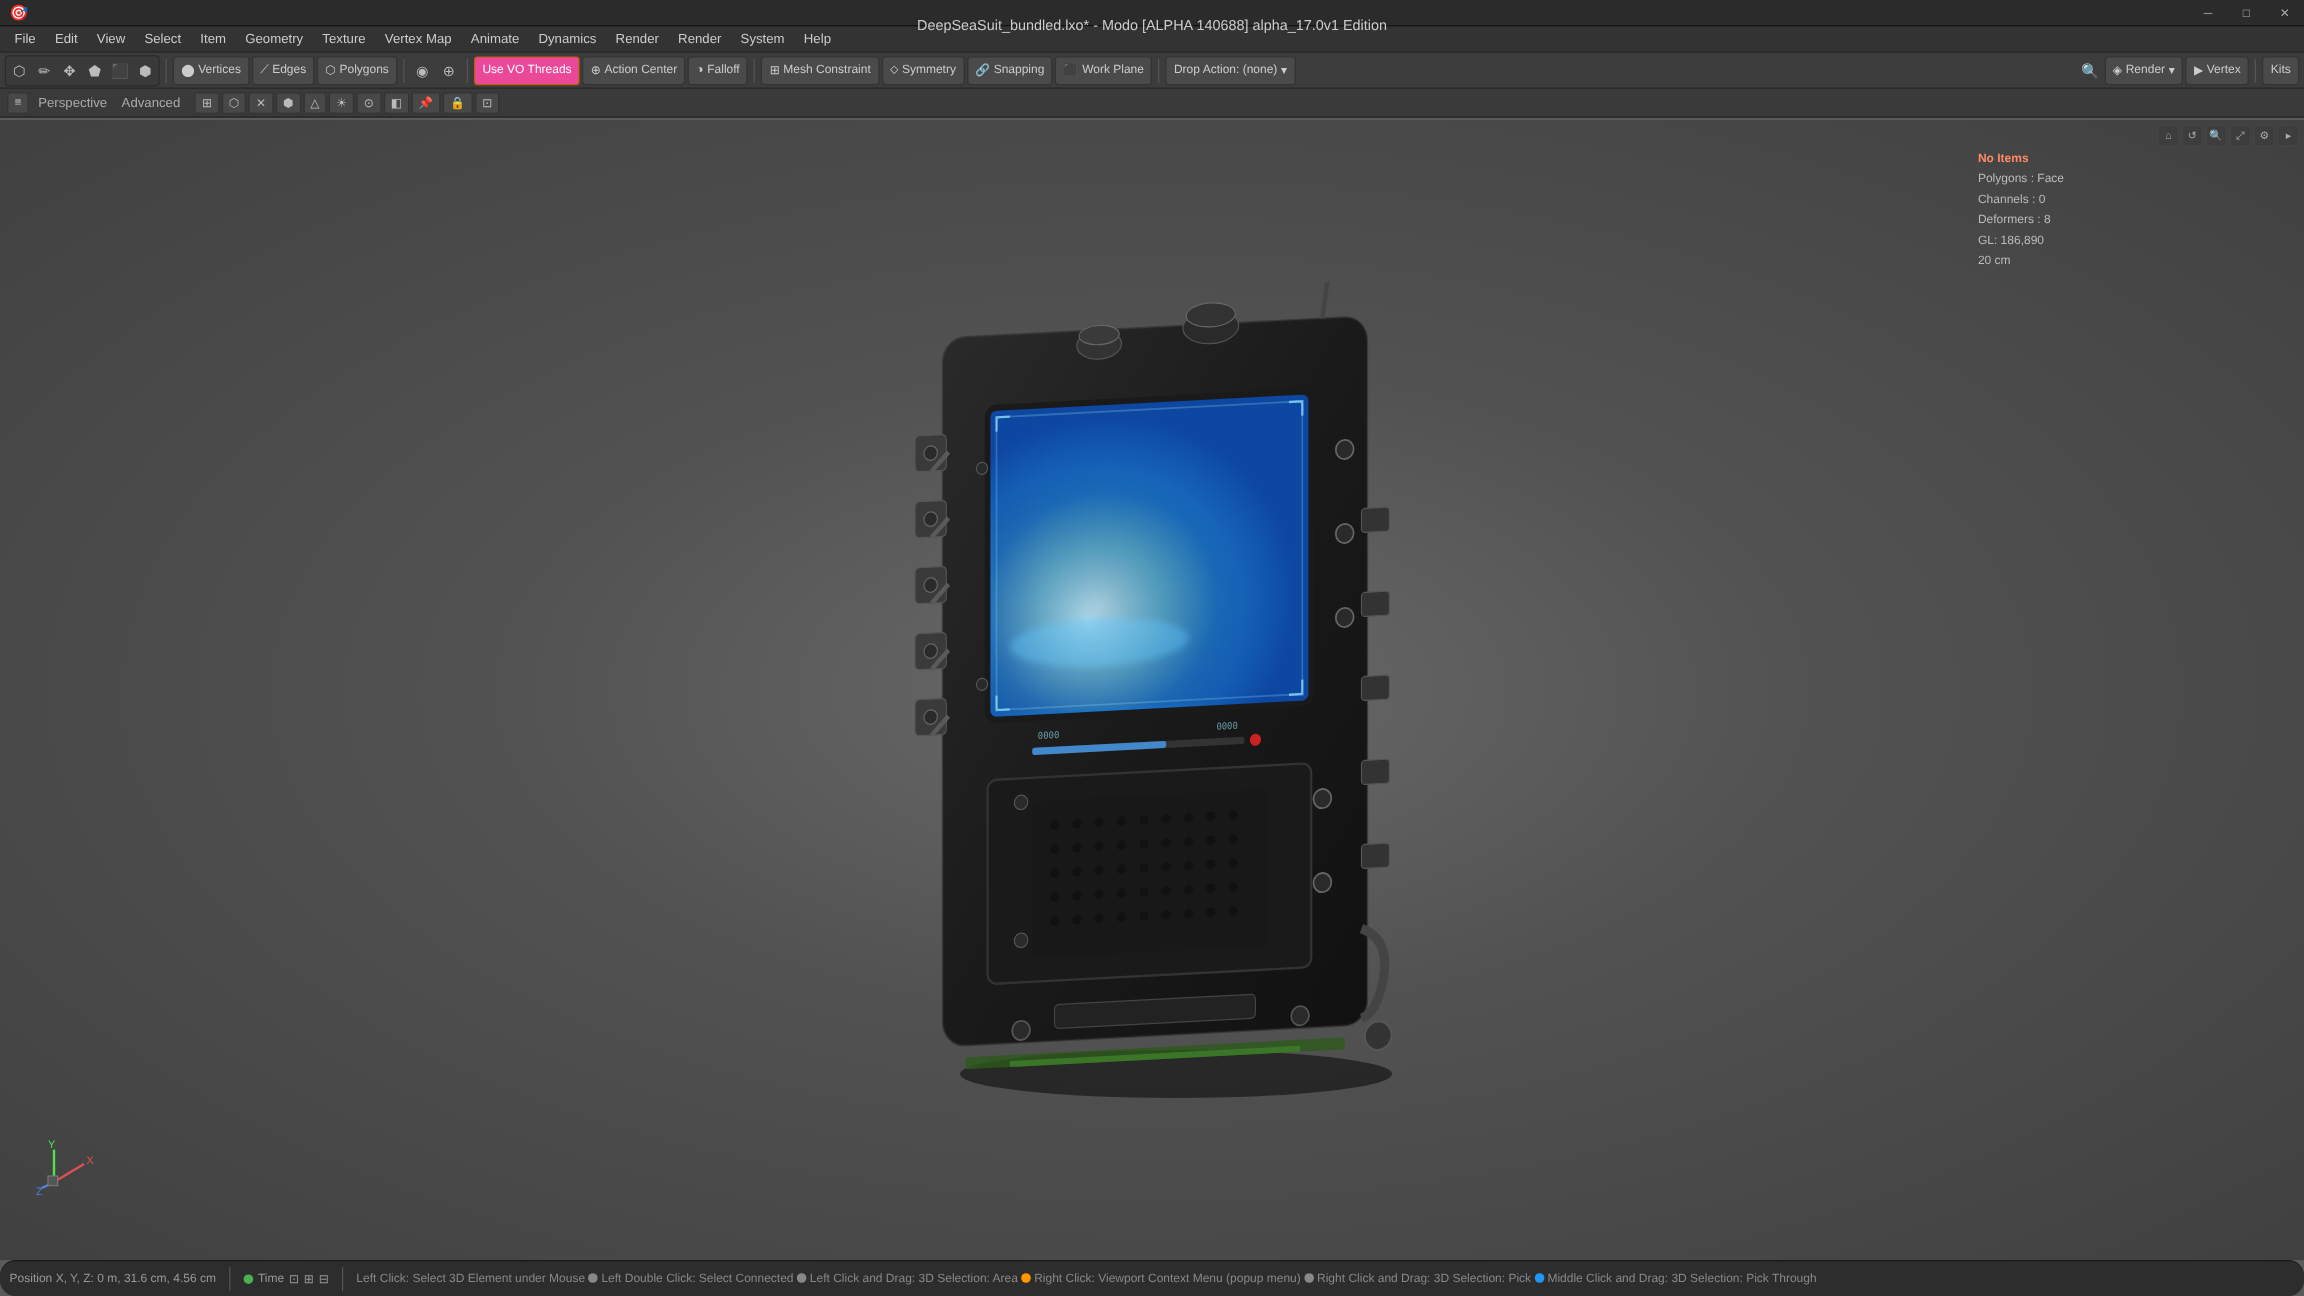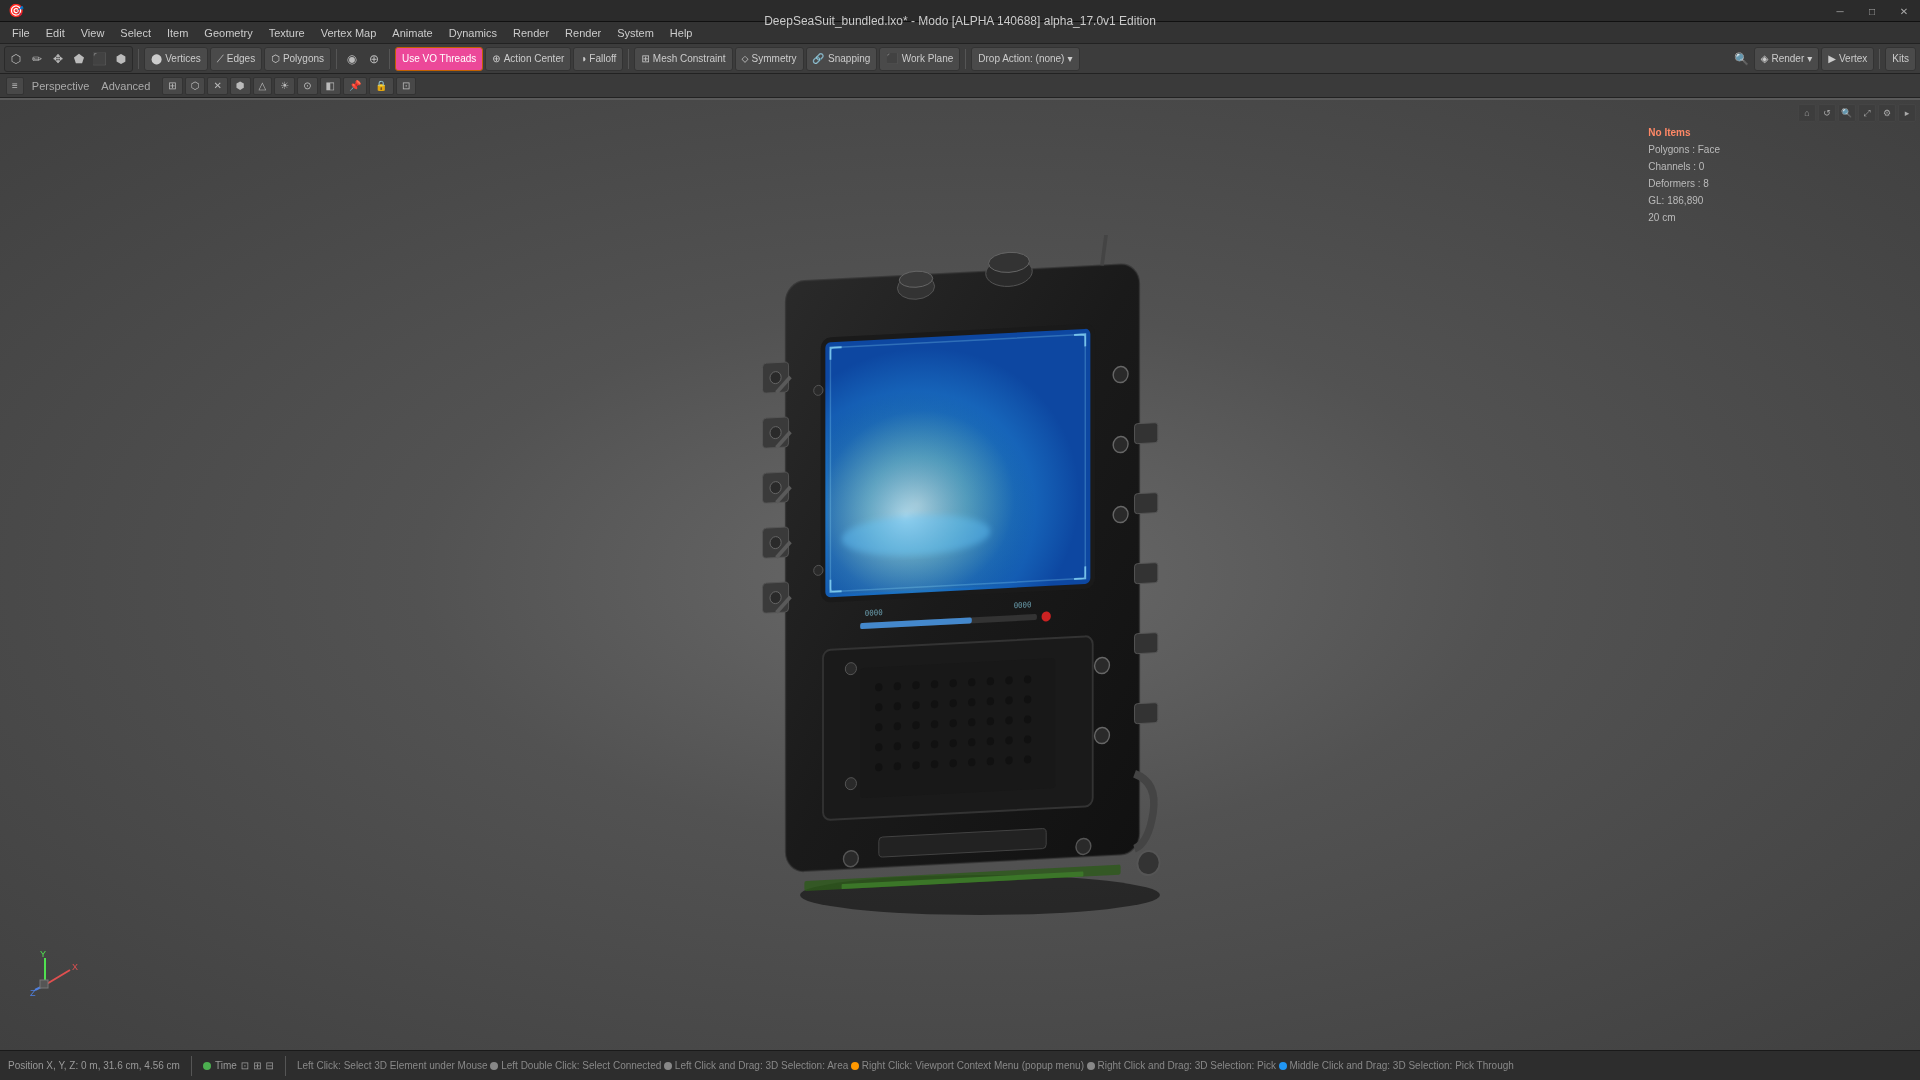--- a/index.html
+++ b/index.html
@@ -180,20 +180,21 @@
       bottom: 0;
       left: 0;
       right: 0;
       height: 30px;
       background: #2d2d2d;
       border-top: 1px solid #1a1a1a;
       display: flex;
       align-items: center;
       padding: 0 8px;
       gap: 8px;
+      border-radius: 13px;
     }
     .status-section {
       display: flex;
       align-items: center;
       gap: 4px;
       font-size: 10px;
       color: #999;
     }
     .status-dot {
       width: 8px;

